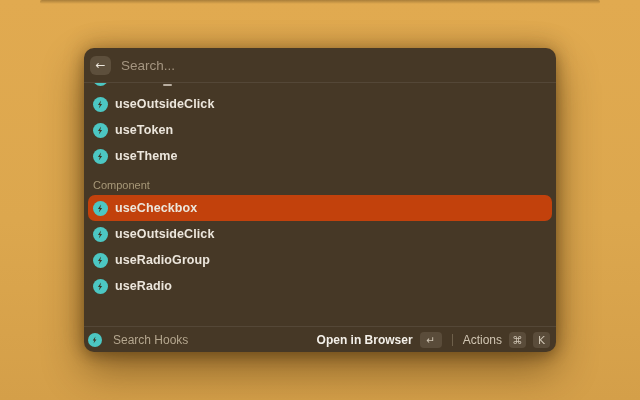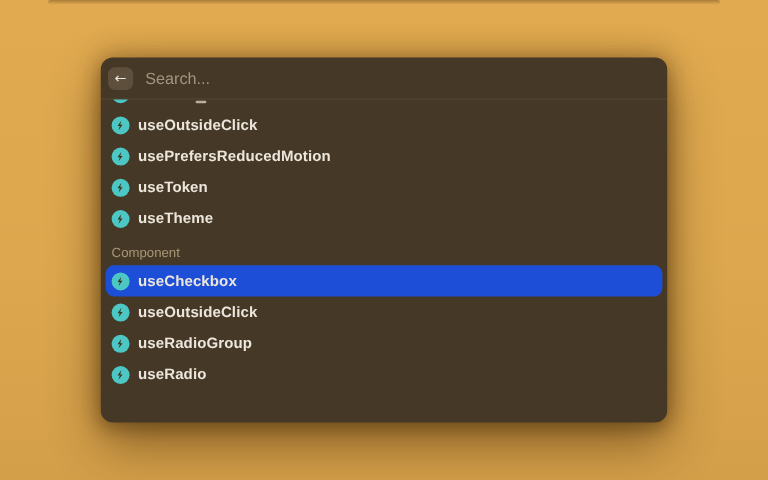--- a/index.html
+++ b/index.html
@@ -51,21 +51,21 @@
     display: flex; flex-direction: column;
   }
   .row {
     height: 26px; flex: 0 0 26px;
     display: flex; align-items: center; gap: 7px;
     padding: 0 5px; border-radius: 7px;
     position: relative;
     cursor: default;
   }
   .row.partial { margin-top: -18px; }
-  .row.selected { background: #1d4ed8; align-items: center; }
+  .row.selected { background: #c2410c; align-items: center; }
   .item-icon {
     width: 15px; height: 15px; flex: 0 0 15px;
     border-radius: 50%;
     background: #4cc7c3;
     display: flex; align-items: center; justify-content: center;
   }
   .row-label { color: #ece6dc; font-size: 12.5px; font-weight: 600; letter-spacing: 0.1px; }
   .text-sliver {
     position: absolute; left: 75px; top: 18.5px;
     width: 9px; height: 2.5px; border-radius: 1px;
@@ -134,28 +134,20 @@
 
     <div class="row">
       <span class="item-icon">
         <svg viewBox="0 0 24 24" width="9" height="9">
             <path d="M13.4 1.5 5.2 13.2h5l-2.7 9.3 8.9-11.7h-5.1z" fill="#3f3322"></path>
           </svg>
       </span>
       <span class="row-label">useOutsideClick</span>
     </div>
 
-    <div class="row">
-      <span class="item-icon">
-        <svg viewBox="0 0 24 24" width="9" height="9">
-            <path d="M13.4 1.5 5.2 13.2h5l-2.7 9.3 8.9-11.7h-5.1z" fill="#3f3322"></path>
-          </svg>
-      </span>
-      <span class="row-label">usePrefersReducedMotion</span>
-    </div>
 
     <div class="row">
       <span class="item-icon">
         <svg viewBox="0 0 24 24" width="9" height="9">
             <path d="M13.4 1.5 5.2 13.2h5l-2.7 9.3 8.9-11.7h-5.1z" fill="#3f3322"></path>
           </svg>
       </span>
       <span class="row-label">useToken</span>
     </div>
 
@@ -201,14 +193,36 @@
       <span class="item-icon">
         <svg viewBox="0 0 24 24" width="9" height="9">
             <path d="M13.4 1.5 5.2 13.2h5l-2.7 9.3 8.9-11.7h-5.1z" fill="#3f3322"></path>
           </svg>
       </span>
       <span class="row-label">useRadio</span>
     </div>
 
   </div>
 
+  <div class="footer">
+    <div class="footer-left">
+      <span class="footer-icon">
+        <svg viewBox="0 0 24 24" width="8" height="8">
+            <path d="M13.4 1.5 5.2 13.2h5l-2.7 9.3 8.9-11.7h-5.1z" fill="#3f3322"></path>
+          </svg>
+      </span>
+      <span class="footer-source">Search Hooks</span>
+    </div>
+    <div class="footer-right">
+      <button class="footer-action">
+        <span class="primary-label">Open in Browser</span>
+        <span class="keycap wide">↵</span>
+      </button>
+      <span class="footer-divider"></span>
+      <button class="footer-action">
+        <span class="secondary-label">Actions</span>
+        <span class="keycap">⌘</span>
+        <span class="keycap">K</span>
+      </button>
+    </div>
+  </div>
 
 </div>
 
 </body></html>

